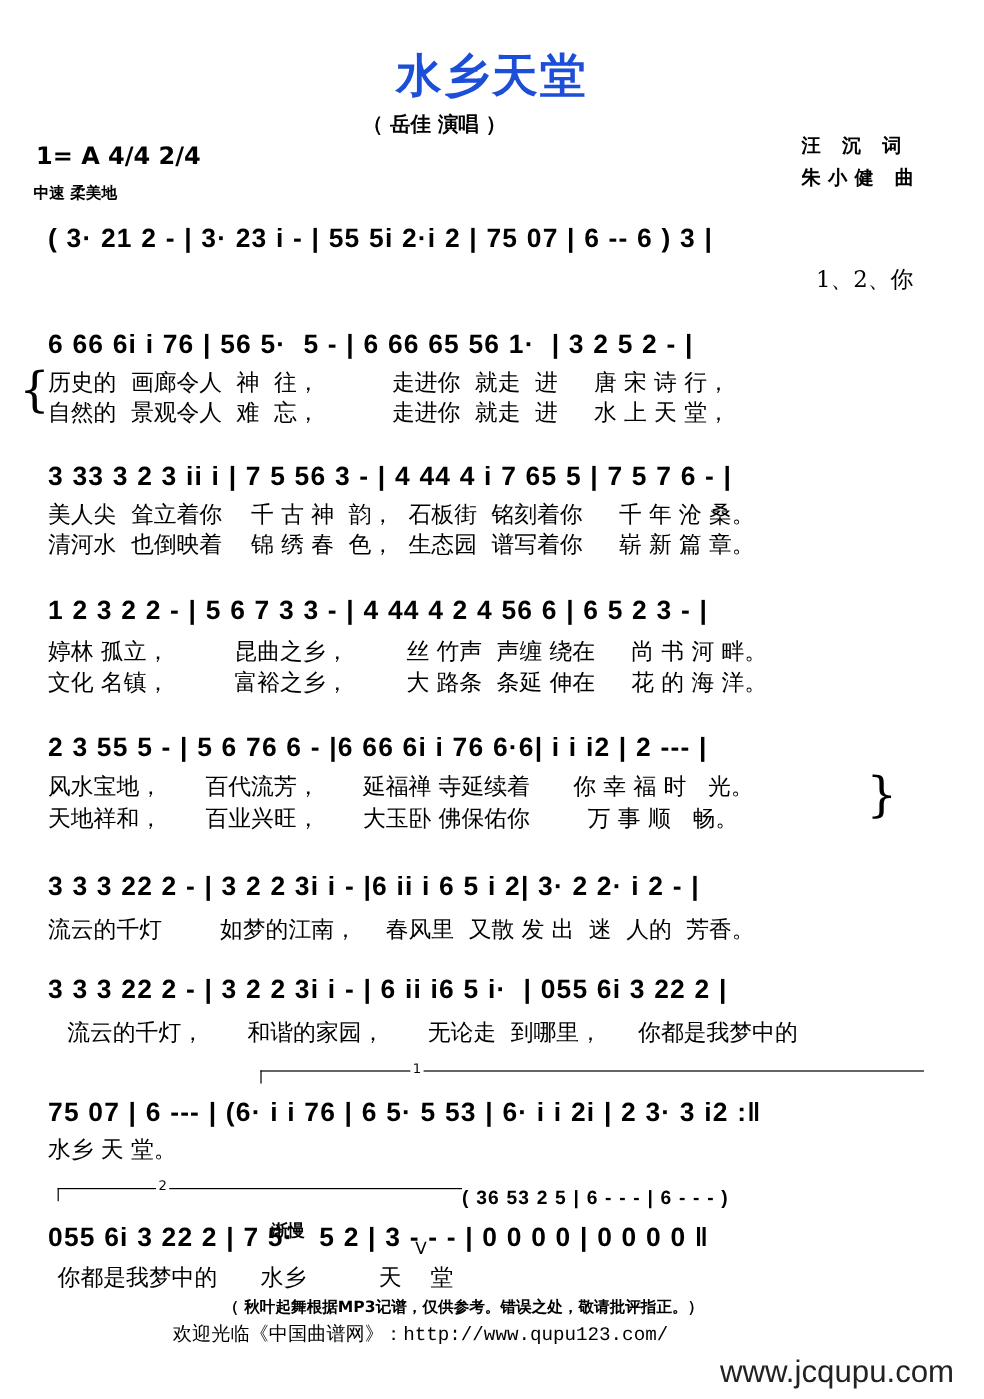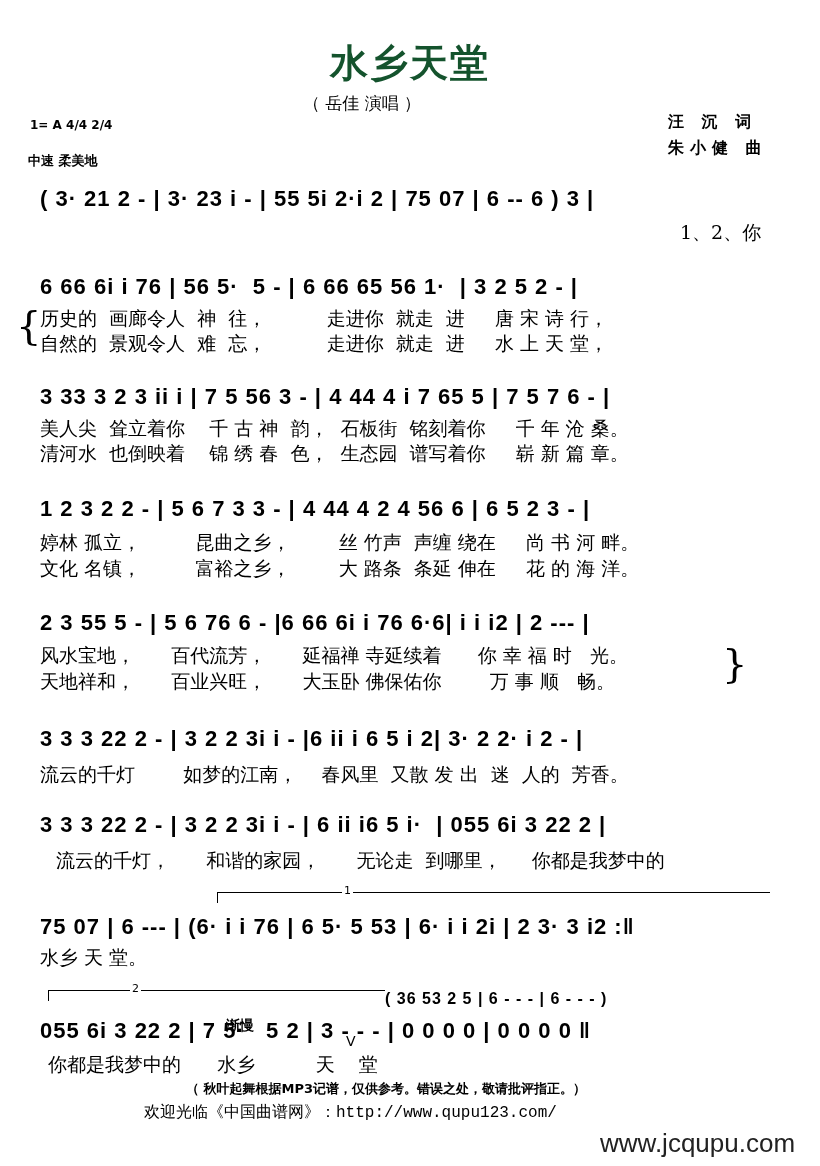--- a/index.html
+++ b/index.html
@@ -1,22 +1,22 @@
 <!DOCTYPE html>
 <html><head>
 <meta charset="utf-8">
 <style>
   html, body { margin: 0; padding: 0; background: #ffffff; }
   body { width: 820px; height: 1166px; position: relative; overflow: hidden;
          font-family: "DejaVu Sans", sans-serif; color: #000; }
   .abs { position: absolute; }
   .title { left: 0; width: 820px; top: 38px; text-align: center; font-size: 38px;
-           color: #14532d; font-weight: bold; letter-spacing: 2px; }
-  .performer { left: 0; width: 724px; top: 92px; text-align: center; font-size: 17px; font-weight: normal; }
-  .key { left: 30px; top: 118px; font-size: 12px; font-weight: bold; }
+           color: #1d4ed8; font-weight: bold; letter-spacing: 2px; }
+  .performer { left: 0; width: 724px; top: 92px; text-align: center; font-size: 17px; font-weight: bold; }
+  .key { left: 30px; top: 118px; font-size: 20px; font-weight: bold; }
   .tempo { left: 28px; top: 152px; font-size: 13px; font-weight: bold; text-align: center; }
   .credit { left: 668px; font-size: 16px; font-weight: bold; letter-spacing: 6px; }
   .notes { font-family: "Liberation Sans", sans-serif; font-weight: bold; font-size: 22px;
            white-space: pre; letter-spacing: 1px; }
   .lyric { font-family: "DejaVu Serif", serif; font-size: 19px; white-space: pre; }
   .small { font-size: 14px; font-family: "DejaVu Sans", sans-serif; margin-top: 23px; }
   .brace { font-family: "DejaVu Serif", serif; font-size: 40px; }
   .volta { border-top: 1px solid #000; border-left: 1px solid #000; height: 10px; }
   .volta-num { font-size: 11px; background: #fff; padding: 0 2px; }
   .note-text { font-size: 13px; font-weight: bold; margin-left: 36px; }

